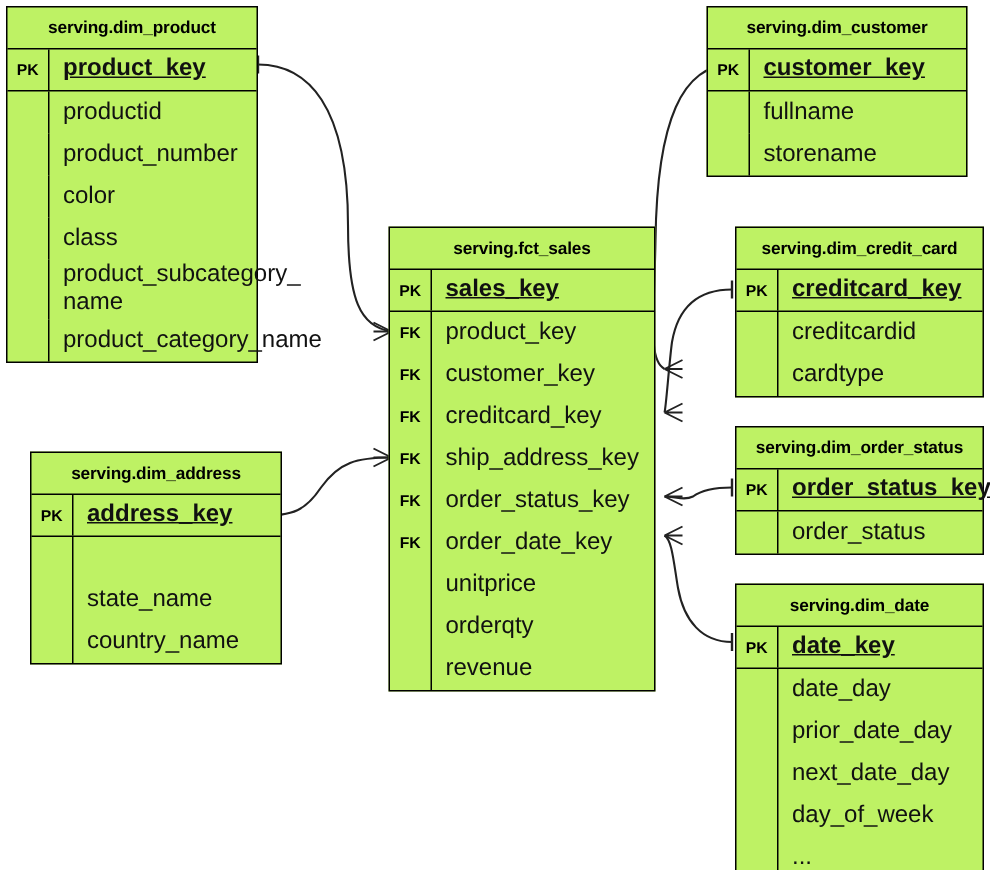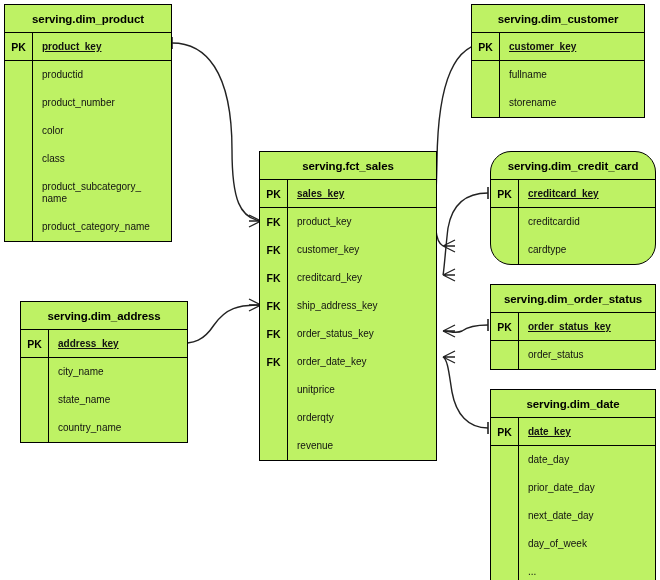--- a/index.html
+++ b/index.html
@@ -40,21 +40,21 @@
     display:flex;align-items:center;justify-content:center;
     font-size:10.5px;color:#000;
     box-sizing:border-box;
     border-right:1.2px solid #000;
   }
   .keycell.bold{font-weight:bold;}
   .namecell{
     flex:1;
     display:flex;align-items:center;
     padding-left:9px;padding-right:4px;
-    font-size:10px;color:#111;
+    font-size:16px;color:#111;
     box-sizing:border-box;
     line-height:1.18;
   }
   .namecell.pk{font-weight:bold;text-decoration:underline;}
   .row.tall{min-height:40px;}
   .row.tall .namecell{align-items:center;}
 
   
   .entity .rows{position:relative;}
 </style>
@@ -141,21 +141,20 @@
       </div>
       <div class="entity" style="left: 20px; top: 301px; width: 168px;">
         <div class="ent-title">serving.dim_address</div>
         <div class="rows">
           <div class="row pkrow">
             <div class="keycell bold">PK</div>
             <div class="namecell pk">address_key</div>
           </div>
           <div class="row">
             <div class="keycell"></div>
-            <div class="namecell">city_name</div>
           </div>
           <div class="row">
             <div class="keycell"></div>
             <div class="namecell">state_name</div>
           </div>
           <div class="row">
             <div class="keycell"></div>
             <div class="namecell">country_name</div>
           </div>
         </div>
@@ -215,21 +214,21 @@
           <div class="row">
             <div class="keycell"></div>
             <div class="namecell">fullname</div>
           </div>
           <div class="row">
             <div class="keycell"></div>
             <div class="namecell">storename</div>
           </div>
         </div>
       </div>
-      <div class="entity" style="left: 490px; top: 151px; width: 166px; border-radius: 21px;">
+      <div class="entity" style="left: 490px; top: 151px; width: 166px;">
         <div class="ent-title">serving.dim_credit_card</div>
         <div class="rows">
           <div class="row pkrow">
             <div class="keycell bold">PK</div>
             <div class="namecell pk">creditcard_key</div>
           </div>
           <div class="row">
             <div class="keycell"></div>
             <div class="namecell">creditcardid</div>
           </div>

